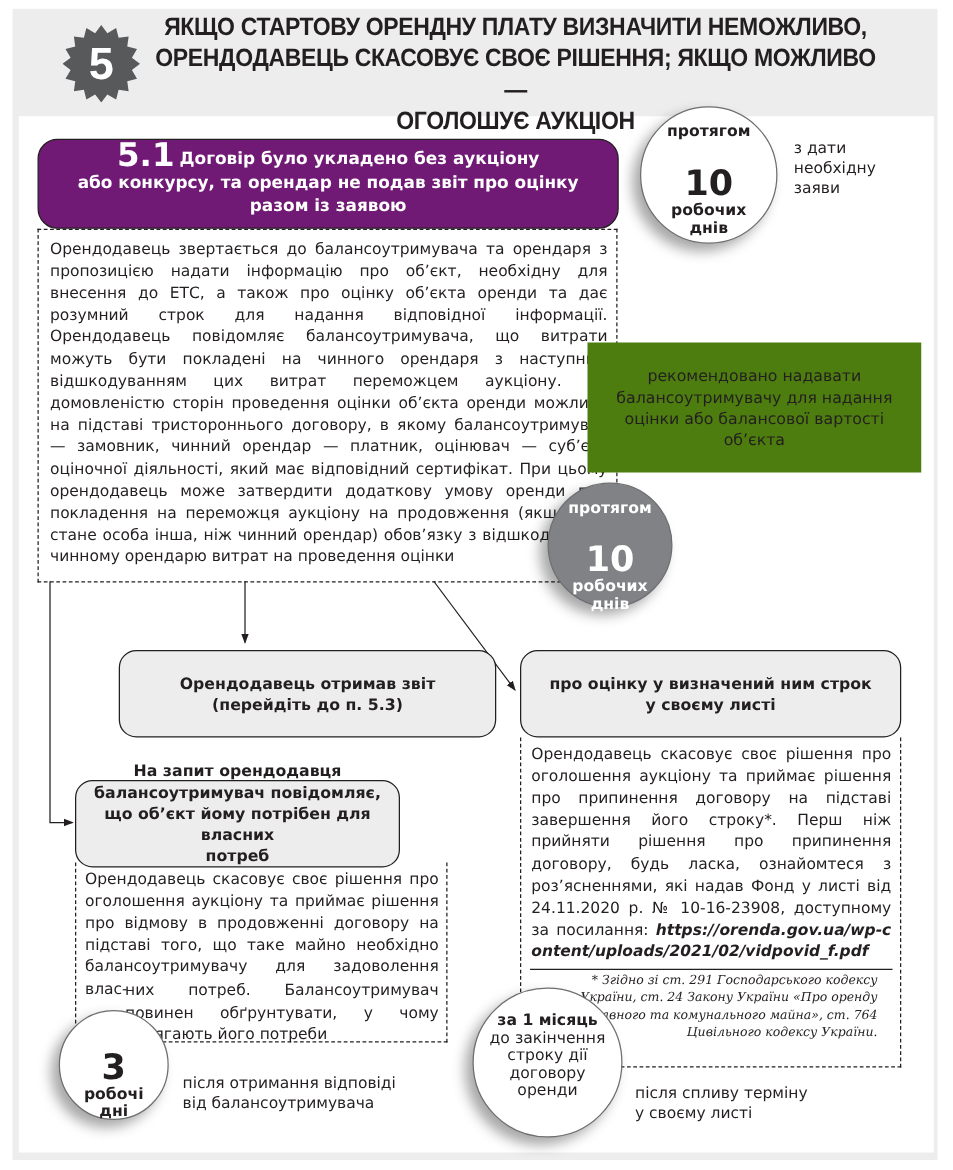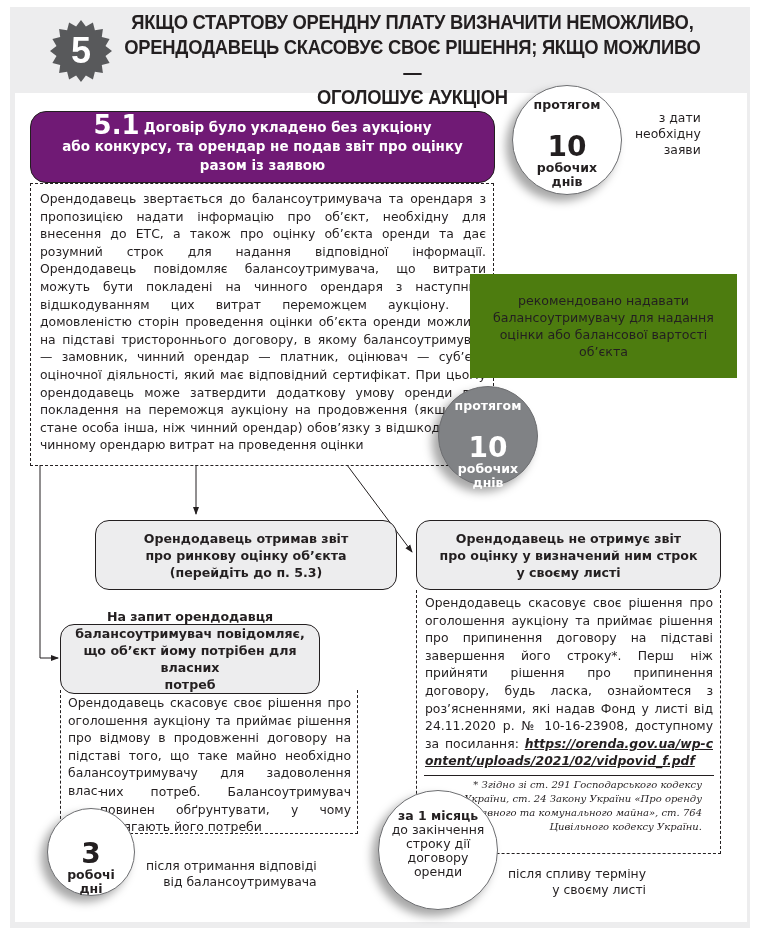--- a/index.html
+++ b/index.html
@@ -30,24 +30,24 @@
             font-weight: bold; }
   .c-white { background: #fff; border: 1px solid #6d6e71;
              box-shadow: -6px 6px 10px rgba(0,0,0,0.35); color: #231f20; }
   .c-gray { background: #808285; border: 1px solid #6d6e71;
             box-shadow: -6px 6px 10px rgba(0,0,0,0.35); color: #fff; }
   .circle .small { display: block; font-size: 12.5px; line-height: 14px; }
   .circle .big { display: block; font-size: 28px; line-height: 28px; margin-top: 21px; }
   .rbox { position: absolute; background: #ededee; border: 1.2px solid #231f20; border-radius: 14px;
           box-sizing: border-box; text-align: center; font-weight: bold; font-size: 12.6px; line-height: 17px;
           display: flex; align-items: center; justify-content: center; }
-  .side-note { position: absolute; font-size: 12.4px; line-height: 16px; color: #231f20; text-align: right; }
+  .side-note { position: absolute; font-size: 12.4px; line-height: 16px; color: #231f20; }
   .footnote { position: absolute; left: 430px; top: 778px; width: 272px; font-style: italic;
               font-size: 10px; line-height: 14px; text-align: right; font-family: "DejaVu Serif", serif; }
-  .url { font-weight: bold; font-style: italic; text-decoration: underline; }
+  .url { font-weight: bold; font-style: italic; }
   svg.lines { position: absolute; left: 0; top: 0; width: 762px; height: 936px; pointer-events: none; }
 </style>
 </head>
 <body>
 
 <div class="frame"></div>
 <div class="inner"></div>
 
 <div class="badge5">
   <svg width="62" height="62" viewBox="0 0 62 62">
@@ -101,28 +101,26 @@
 <div class="circle c-gray" style="left:438px; top:386px; width:100px; height:100px; padding-top:12px;">
   <span class="small">протягом</span>
   <span class="big">10</span>
   <span class="small">робочих</span>
   <span class="small">днів</span>
 </div>
 
 <div class="rbox" style="left:55px; top:520px; width:302px; height:70px;margin-left:40px;">
   <div>
     <div>Орендодавець отримав звіт</div>
-    <div>про ринкову оцінку об’єкта</div>
     <div>(перейдіть до п. 5.3)</div>
   </div>
 </div>
 
 <div class="rbox" style="left:416px; top:520px; width:305px; height:70px;">
   <div>
-    <div>Орендодавець не отримує звіт</div>
     <div>про оцінку у визначений ним строк</div>
     <div>у своєму листі</div>
   </div>
 </div>
 <div class="dashbox" style="left:416px; top:590px; width:305px; height:264px; border-top:none;"></div>
 <div class="abs body-text" style="left:425px; top:594px; width:288px;">
   <span>Орендодавець скасовує своє рішення про оголошення аукціону та приймає рішення про припинення договору на підставі завершення його строку*. Перш ніж прийняти рішення про припинення договору, будь ласка, ознайомтеся з роз’ясненнями, які надав Фонд у листі від 24.11.2020 р. № 10-16-23908, доступному за посилання: </span><span class="url" style="word-break:break-all;">https://orenda.gov.ua/wp-content/uploads/2021/02/vidpovid_f.pdf</span>
 </div>
 <div class="abs" style="left:424px; top:775px; width:290px; height:0; border-top:1px solid #231f20;"></div>
 <div class="footnote">* Згідно зі ст. 291 Господарського кодексу України, ст. 24 Закону України «Про оренду державного та комунального майна», ст. 764 Цивільного кодексу України.</div>

